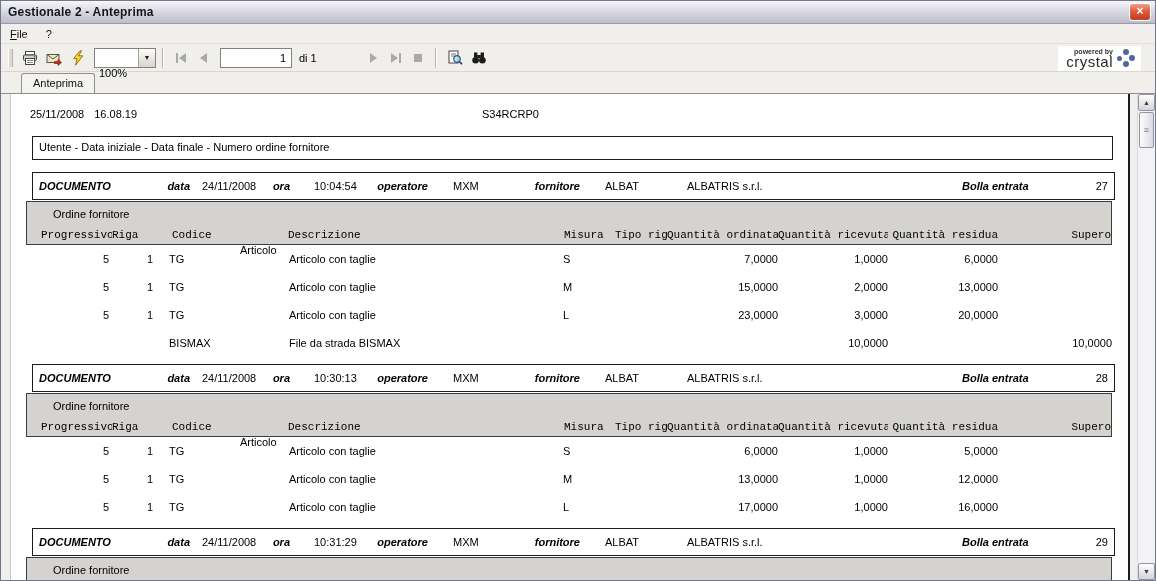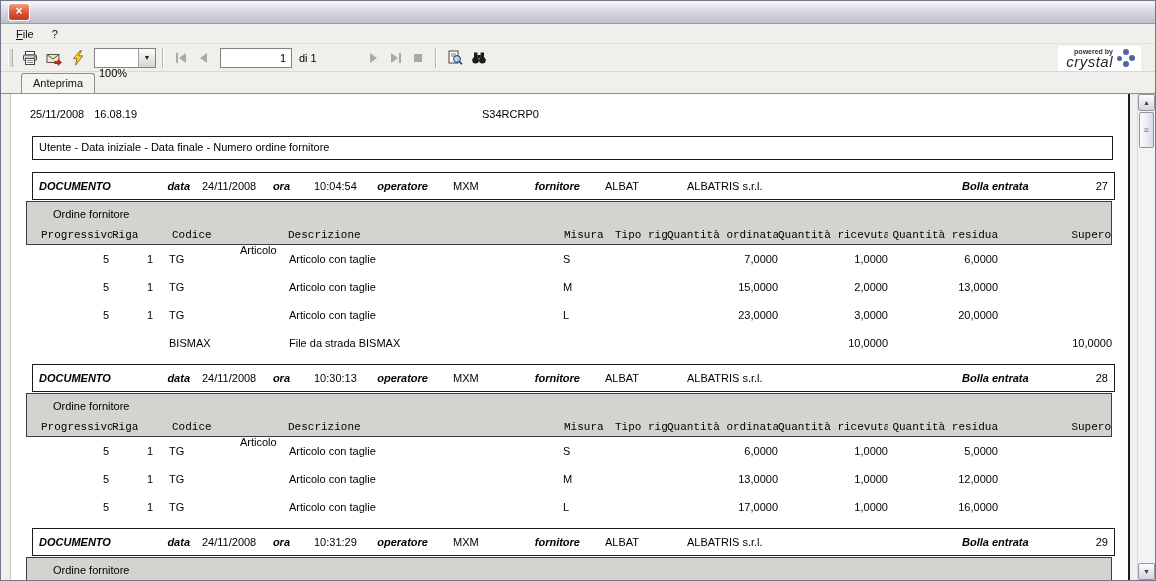--- a/index.html
+++ b/index.html
@@ -10,21 +10,21 @@
   .titlebar{height:22px;flex:0 0 22px;display:flex;align-items:center;
     padding:0 4px 0 7px;background:linear-gradient(#f6f6fa,#d4d4de 55%,#bebecb);
     border-bottom:1px solid #9a9aaa;}
   .title{flex:1;font-size:12px;font-weight:bold;color:#14141c;letter-spacing:.2px;}
   .close-btn{width:20px;height:16px;border-radius:3px;cursor:default;
     background:linear-gradient(#f29a83,#e05a3c 48%,#bb3a20);
     border:1px solid #fff;box-shadow:inset 0 0 1px rgba(255,255,255,.8);
     color:#fff;font-size:12px;font-weight:bold;line-height:14px;text-align:center;}
   
   .menubar{height:19px;flex:0 0 19px;display:flex;align-items:center;
-    padding-left:6px;font-size:11px;background:#f1efeb;border-bottom:1px solid #e2e0d9;}
+    padding-left:0;font-size:11px;background:#f1efeb;border-bottom:1px solid #e2e0d9;}
   .menu-item{padding:2px 9px;color:#111;}
   .menu-item::first-letter{text-decoration:underline;}
   
   .toolbar{height:27px;flex:0 0 27px;display:flex;align-items:center;
     padding:0 6px;background:#f1efeb;border-bottom:1px solid #dad7ce;position:relative;}
   .grip{width:3px;height:18px;margin:0 5px 0 1px;border-left:1px solid #fff;
     border-right:1px solid #b5b2a8;background:#dcd9d0;}
   .tbtn{width:24px;height:22px;display:flex;align-items:center;justify-content:center;}
   .tbtn svg{display:block;}
   .sep{width:1px;height:20px;background:#b7b4aa;border-right:1px solid #fff;margin:0 6px;}
@@ -44,21 +44,21 @@
   .page-input{width:72px;height:20px;margin-left:6px;background:#fff;border:1px solid #828282;
     box-sizing:border-box;font-size:11px;text-align:right;padding:0 5px 0 0;
     font-family:"Liberation Sans",sans-serif;}
   .di-label{font-size:11px;margin-left:7px;color:#000;}
   .nav-gap{width:46px;}
   
   .logo{position:absolute;right:14px;top:2px;height:23px;background:#fff;
     padding:1px 5px 1px 8px;display:flex;align-items:center;}
   .logo-text{display:flex;flex-direction:column;align-items:flex-end;margin-right:4px;}
   .powered-by{font-size:7px;font-weight:bold;color:#333;line-height:7px;}
-  .brand{font-size:15px;color:#2a2a2a;line-height:14px;letter-spacing:.5px;font-style:italic;}
+  .brand{font-size:15px;color:#2a2a2a;line-height:14px;letter-spacing:.5px;}
   .dots{position:relative;width:19px;height:19px;}
   .dots i{position:absolute;width:6px;height:6px;border-radius:50%;background:#4c67a0;}
   .dots i:nth-child(1){left:6px;top:0;}
   .dots i:nth-child(2){left:12px;top:6px;}
   .dots i:nth-child(3){left:6px;top:12px;}
   .dots i:nth-child(4){left:0;top:7px;width:5px;height:5px;}
   
   .tabrow{height:21px;flex:0 0 21px;display:flex;align-items:flex-end;padding-left:20px;
     background:#f1efeb;}
   .tab{height:20px;box-sizing:border-box;padding:3px 11px 0;font-size:11px;color:#111;
@@ -116,20 +116,21 @@
   .sb-thumb{position:absolute;left:1px;right:1px;top:18px;height:36px;box-sizing:border-box;
     background:linear-gradient(90deg,#fdfdfd,#dbdae3);border:1px solid #96959e;border-radius:2px;
     display:flex;align-items:center;justify-content:center;font-size:9px;color:#7a7982;}
 </style>
 </head>
 <body>
 
 <div class="window">
 
   <div class="titlebar">
+    <span class="title">Gestionale 2 - Anteprima</span>
     <span class="close-btn"><span>×</span></span>
   </div>
 
   <div class="menubar">
     <span class="menu-item">File</span>
     <span class="menu-item">?</span>
   </div>
 
   <div class="toolbar">
     <span class="grip"></span>

